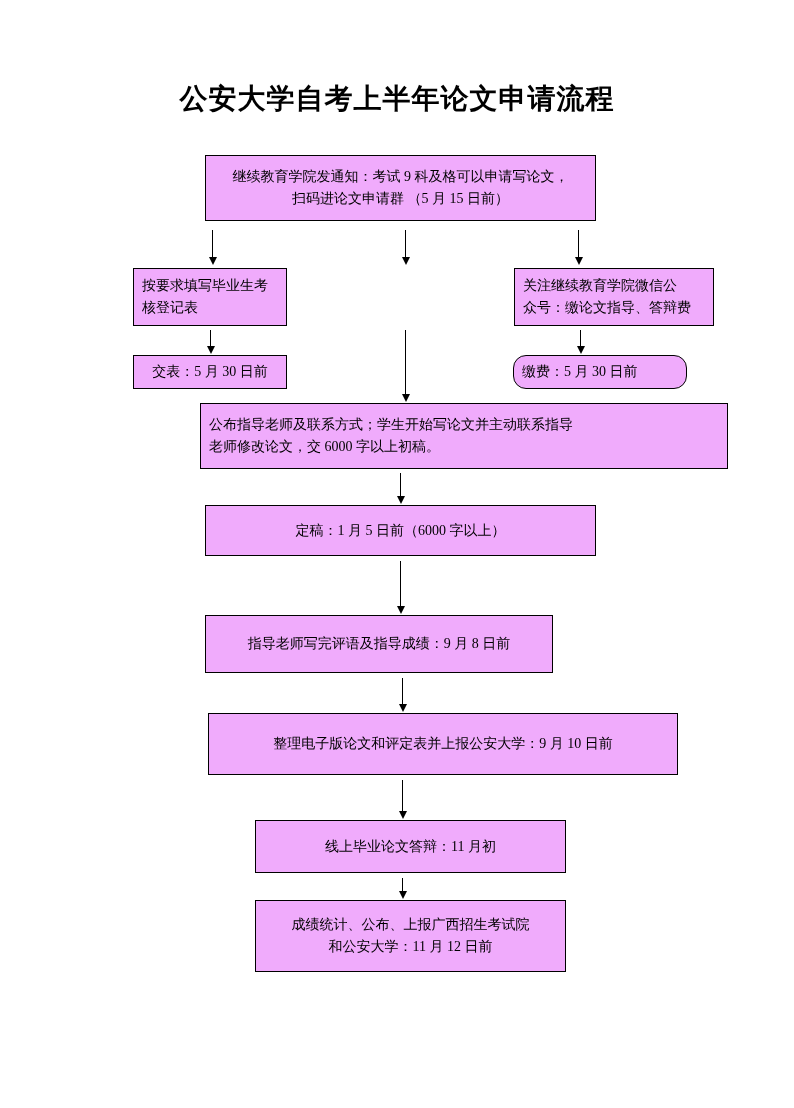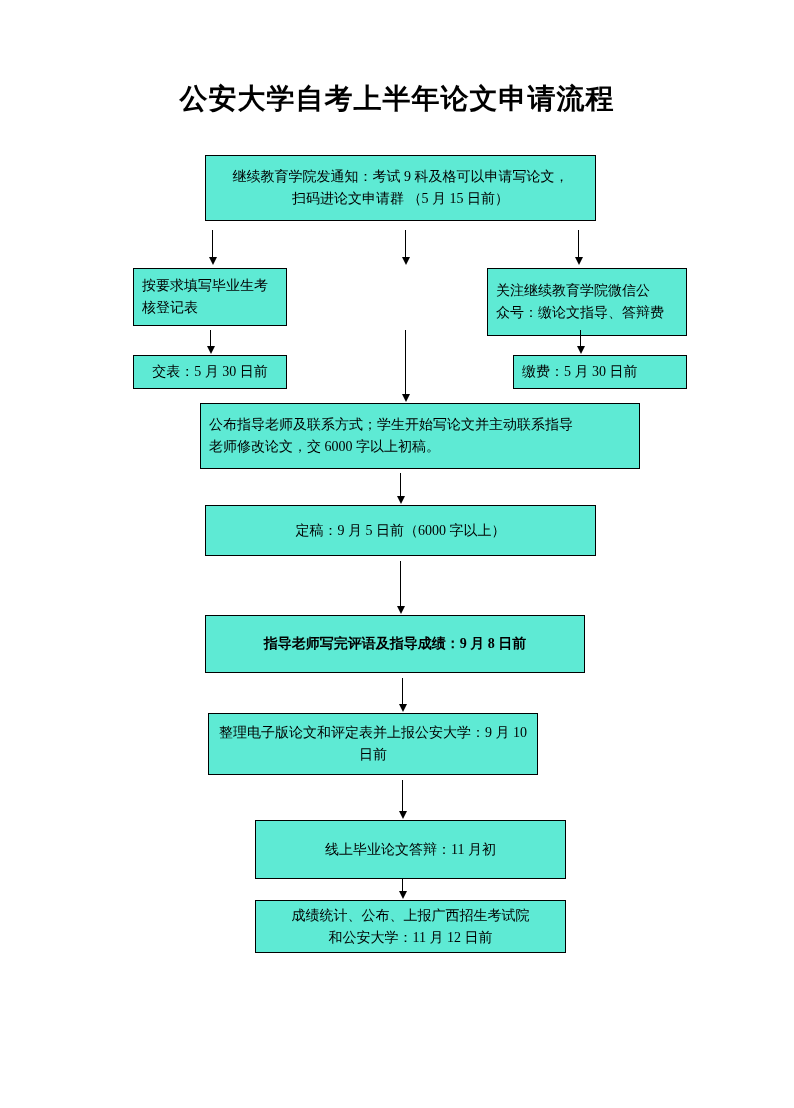--- a/index.html
+++ b/index.html
@@ -22,21 +22,21 @@
     left: 0;
     width: 794px;
     text-align: center;
     font-size: 28px;
     font-weight: 600;
     letter-spacing: 1px;
   }
   .box {
     position: absolute;
     border: 1px solid #000000;
-    background: #5eead4;
+    background: #f0abfc;
     display: flex;
     align-items: center;
     font-size: 14px;
     line-height: 22px;
     box-sizing: border-box;
     white-space: pre-line;
   }
   .box.center {
     justify-content: center;
     text-align: center;
@@ -80,67 +80,67 @@
   <div class="arrow" style="left:212px; top:230px; height:28px;"></div>
   <div class="arrow" style="left:405px; top:230px; height:28px;"></div>
   <div class="arrow" style="left:578px; top:230px; height:28px;"></div>
 
   <div class="box left" style="left:133px; top:268px; width:154px; height:58px;">
     <span>按要求填写毕业生考
 核登记表</span>
   </div>
 
 
-  <div class="box left" style="left:487px; top:268px; width:200px; height:68px;">
+  <div class="box left" style="left:514px; top:268px; width:200px; height:58px;">
     <span>关注继续教育学院微信公
 众号：缴论文指导、答辩费</span>
   </div>
 
   <div class="arrow" style="left:210px; top:330px; height:17px;"></div>
   <div class="arrow" style="left:580px; top:330px; height:17px;"></div>
 
   <div class="box left" style="left:133px; top:355px; width:154px; height:34px;justify-content:center;">
     <span>交表：5 月 30 日前</span>
   </div>
 
-  <div class="box left" style="left:513px; top:355px; width:174px; height:34px;">
+  <div class="box left" style="left:513px; top:355px; width:174px; height:34px;border-radius:13px;">
     <span>缴费：5 月 30 日前</span>
   </div>
 
   <div class="arrow" style="left:405px; top:330px; height:65px;"></div>
 
-  <div class="box left" style="left:200px; top:403px; width:440px; height:66px;">
+  <div class="box left" style="left:200px; top:403px; width:528px; height:66px;">
     <span>公布指导老师及联系方式；学生开始写论文并主动联系指导
 老师修改论文，交 6000 字以上初稿。</span>
   </div>
 
   <div class="arrow" style="left:400px; top:473px; height:24px;"></div>
 
   <div class="box center" style="left:205px; top:505px; width:391px; height:51px;">
-    <span>定稿：9 月 5 日前（6000 字以上）</span>
+    <span>定稿：1 月 5 日前（6000 字以上）</span>
   </div>
 
   <div class="arrow" style="left:400px; top:561px; height:46px;"></div>
 
-  <div class="box center" style="left:205px; top:615px; width:380px; height:58px;font-weight:bold;">
+  <div class="box center" style="left:205px; top:615px; width:348px; height:58px;">
     <span>指导老师写完评语及指导成绩：9 月 8 日前</span>
   </div>
 
   <div class="arrow" style="left:402px; top:678px; height:27px;"></div>
 
-  <div class="box center" style="left:208px; top:713px; width:330px; height:62px;">
+  <div class="box center" style="left:208px; top:713px; width:470px; height:62px;">
     <span>整理电子版论文和评定表并上报公安大学：9 月 10 日前</span>
   </div>
 
   <div class="arrow" style="left:402px; top:780px; height:32px;"></div>
 
-  <div class="box center" style="left:255px; top:820px; width:311px; height:59px;">
+  <div class="box center" style="left:255px; top:820px; width:311px; height:53px;">
     <span>线上毕业论文答辩：11 月初</span>
   </div>
 
   <div class="arrow" style="left:402px; top:878px; height:14px;"></div>
 
-  <div class="box center" style="left:255px; top:900px; width:311px; height:53px;">
+  <div class="box center" style="left:255px; top:900px; width:311px; height:72px;">
     <span>成绩统计、公布、上报广西招生考试院
 和公安大学：11 月 12 日前</span>
   </div>
 
 </div>
 
 </body></html>

